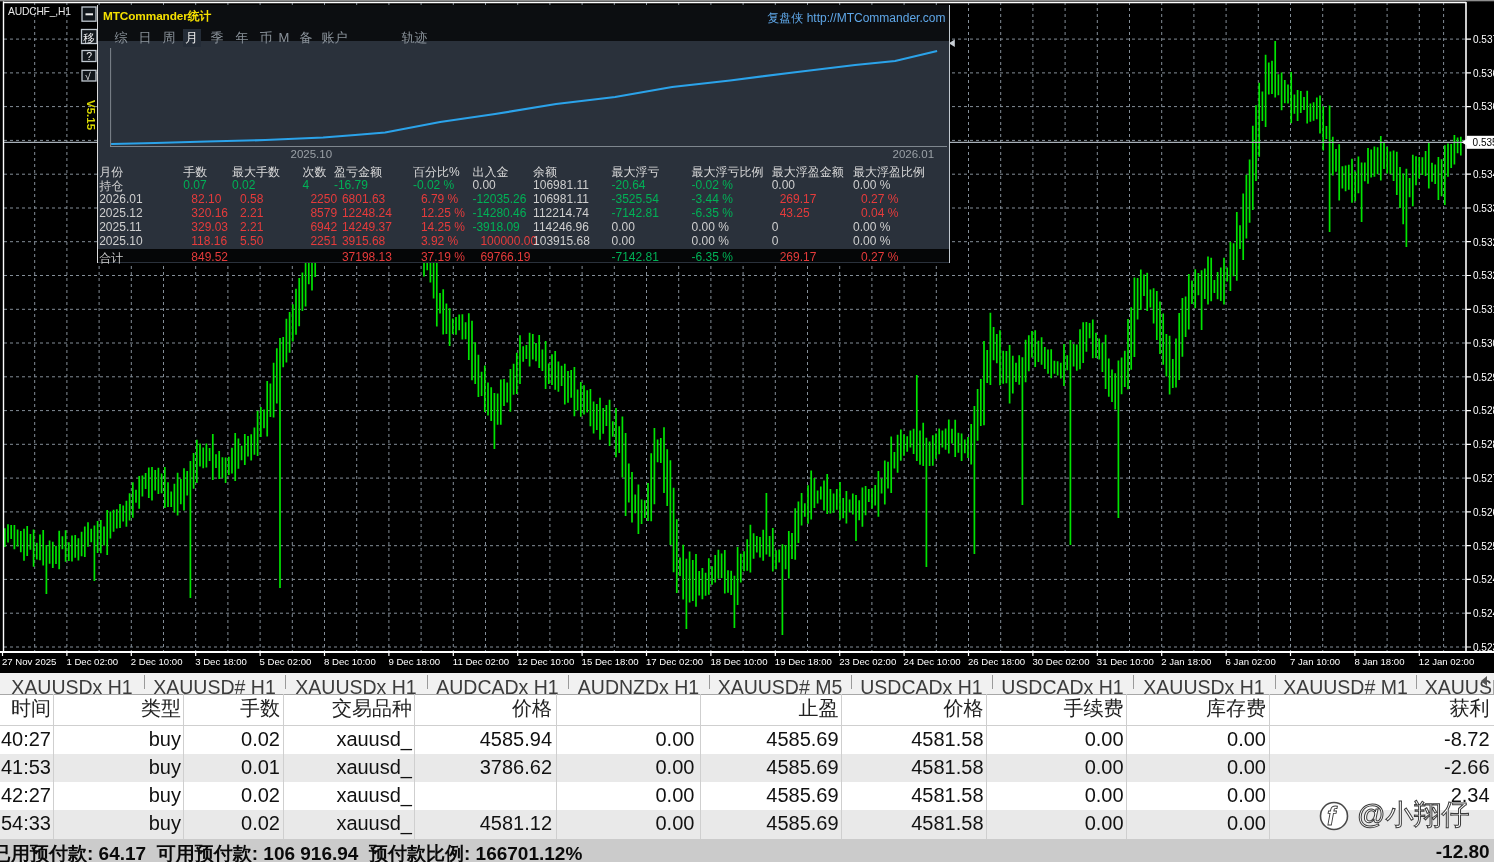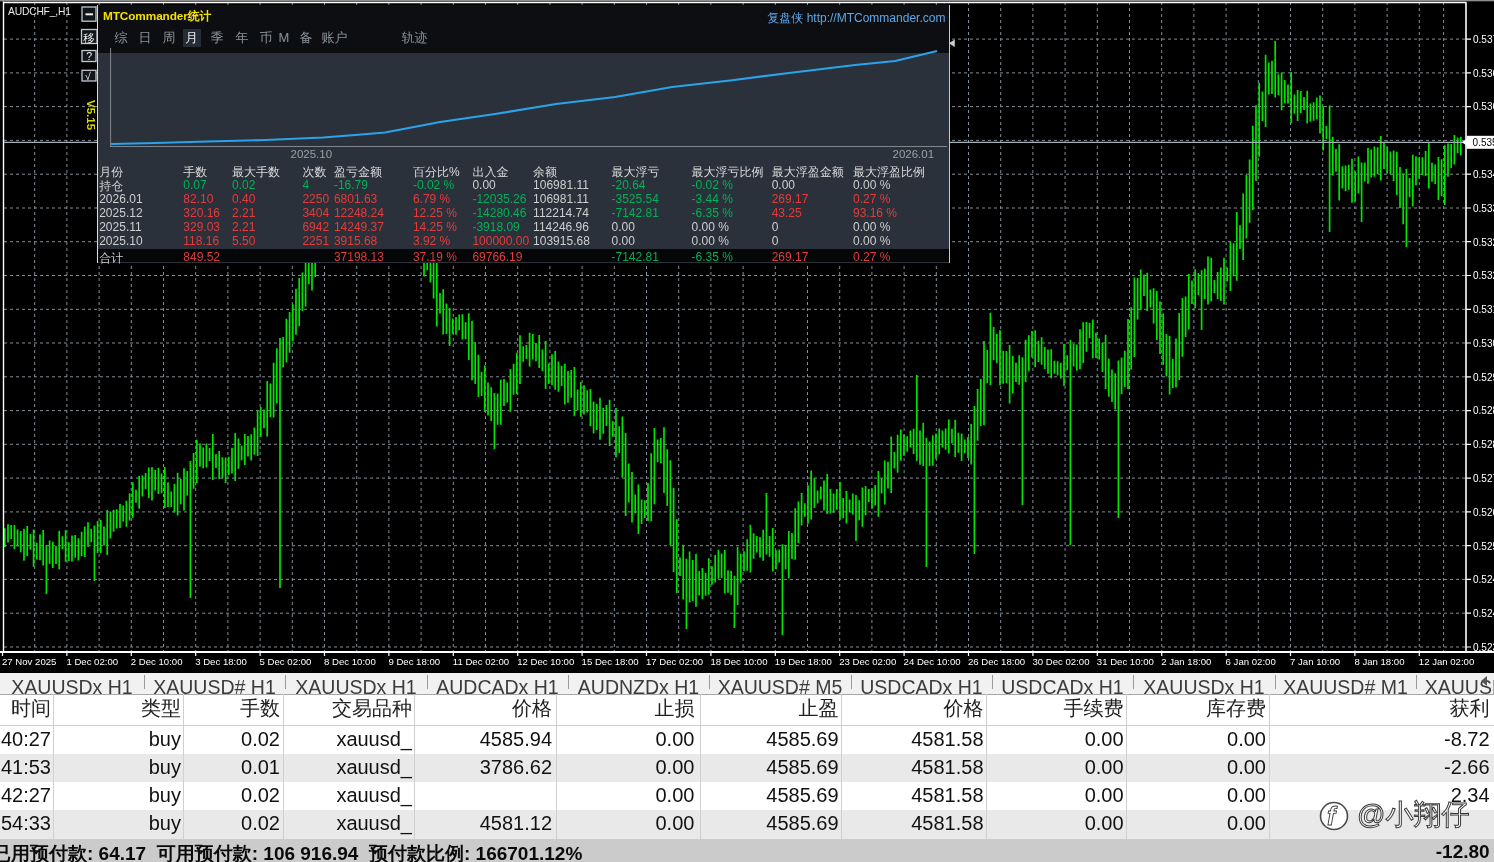--- a/index.html
+++ b/index.html
@@ -4,35 +4,35 @@
 * { margin:0; padding:0; box-sizing:border-box; }
 html,body { width:1494px; height:862px; overflow:hidden; background:#000;
   font-family:"Liberation Sans", sans-serif; }
 #stage { position:absolute; left:0; top:0; width:1494px; height:862px; }
 svg text { font-family:"Liberation Sans", sans-serif; }
 
 
 #panel { position:absolute; left:96.5px; top:5px; width:853.9px; height:257.5px;
   background:#2a313b; border-left:1.4px solid #dcdcdc; border-right:1.9px solid #c2c9d0;
   box-sizing:border-box; }
-#ptitle { position:absolute; left:0; top:0; width:100%; height:48px;
+#ptitle { position:absolute; left:0; top:0; width:100%; height:36px;
   background:#0c0e11; }
 #ptitle .t1 { position:absolute; left:5.5px; top:4px; color:#f5e000;
   font-size:11.8px; font-weight:bold; letter-spacing:-0.1px; }
 #ptitle .t2 { position:absolute; right:4px; top:5px; color:#5fa7e8;
   font-size:12px; }
 #pmenu { position:absolute; left:0; top:22px; width:100%; height:24px; }
 .mi { position:absolute; top:3px; color:#8b939b; font-size:13px; line-height:15px; }
 .mi.sel { background:#242c37; color:#e8e8e8; padding:1.5px 2.5px; top:1.5px; }
 .prow { position:absolute; left:0; width:100%; height:14px; font-size:12px; }
 .prow span { position:absolute; white-space:pre; }
 .phead span { color:#d9d9d9; }
 .prow .w { color:#cfcfcf; }
 .prow .g { color:#00b156; }
-.prow .r { color:#e63b3b; }
+.prow .r { color:#e63b3b;margin-left:8px; }
 .ptotal { background:#050607; height:13.5px; padding-top:1px; }
 
 
 #tabbar { position:absolute; left:0; top:673px; width:1494px; height:21px;
   background:#f1f1f1; overflow:hidden; }
 .tab { position:absolute; top:3px; height:19px; text-align:center;
   font-size:19.5px; color:#3c3c3c; }
 .tabsep { position:absolute; top:2px; width:1px; height:14px; background:#9a9a9a; }
 
 
@@ -186,44 +186,44 @@
 <span class="w" style="left:374.9px">0.00</span>
 <span class="w" style="left:435.6px">106981.11</span>
 <span class="g" style="left:514.0px">-20.64</span>
 <span class="g" style="left:594.1px">-0.02 %</span>
 <span class="w" style="left:674.2px">0.00</span>
 <span class="w" style="left:755.5px">0.00 %</span>
 </div>
 <div class="prow" style="top:187.2px">
 <span class="w" style="left:1.7px">2026.01</span>
 <span class="r" style="left:85.8px">82.10</span>
-<span class="r" style="left:134.5px">0.40</span>
+<span class="r" style="left:134.5px">0.58</span>
 <span class="r" style="left:204.9px">2250</span>
 <span class="r" style="left:236.4px">6801.63</span>
 <span class="r" style="left:315.4px">6.79 %</span>
 <span class="g" style="left:374.9px">-12035.26</span>
 <span class="w" style="left:435.6px">106981.11</span>
 <span class="g" style="left:514.0px">-3525.54</span>
 <span class="g" style="left:594.1px">-3.44 %</span>
 <span class="r" style="left:674.2px">269.17</span>
 <span class="r" style="left:755.5px">0.27 %</span>
 </div>
 <div class="prow" style="top:201.1px">
 <span class="w" style="left:1.7px">2025.12</span>
 <span class="r" style="left:85.8px">320.16</span>
 <span class="r" style="left:134.5px">2.21</span>
-<span class="r" style="left:204.9px">3404</span>
+<span class="r" style="left:204.9px">8579</span>
 <span class="r" style="left:236.4px">12248.24</span>
 <span class="r" style="left:315.4px">12.25 %</span>
 <span class="g" style="left:374.9px">-14280.46</span>
 <span class="w" style="left:435.6px">112214.74</span>
 <span class="g" style="left:514.0px">-7142.81</span>
 <span class="g" style="left:594.1px">-6.35 %</span>
 <span class="r" style="left:674.2px">43.25</span>
-<span class="r" style="left:755.5px">93.16 %</span>
+<span class="r" style="left:755.5px">0.04 %</span>
 </div>
 <div class="prow" style="top:215.0px">
 <span class="w" style="left:1.7px">2025.11</span>
 <span class="r" style="left:85.8px">329.03</span>
 <span class="r" style="left:134.5px">2.21</span>
 <span class="r" style="left:204.9px">6942</span>
 <span class="r" style="left:236.4px">14249.37</span>
 <span class="r" style="left:315.4px">14.25 %</span>
 <span class="g" style="left:374.9px">-3918.09</span>
 <span class="w" style="left:435.6px">114246.96</span>
@@ -285,21 +285,20 @@
 </div>
 
 <div id="btbg"></div>
 <div id="btable">
 <div class="trow thead" style="top:694px;height:31.5px">
 <span class="tc" style="left:-309.0px">时间</span>
 <span class="tc" style="left:-179.0px">类型</span>
 <span class="tc" style="left:-80.0px">手数</span>
 <span class="tc" style="left:52.0px">交易品种</span>
 <span class="tc" style="left:192.0px">价格</span>
-<span class="tc" style="left:334.4px">止损</span>
 <span class="tc" style="left:478.6px">止盈</span>
 <span class="tc" style="left:623.5px">价格</span>
 <span class="tc" style="left:763.6px">手续费</span>
 <span class="tc" style="left:906.0px">库存费</span>
 <span class="tc" style="left:1129.6px">获利</span>
 </div>
 <div class="trow" style="top:725.5px;height:28.3px">
 <span class="tc" style="left:-309.0px">:40:27</span>
 <span class="tc" style="left:-179.0px">buy</span>
 <span class="tc" style="left:-80.0px">0.02</span>

